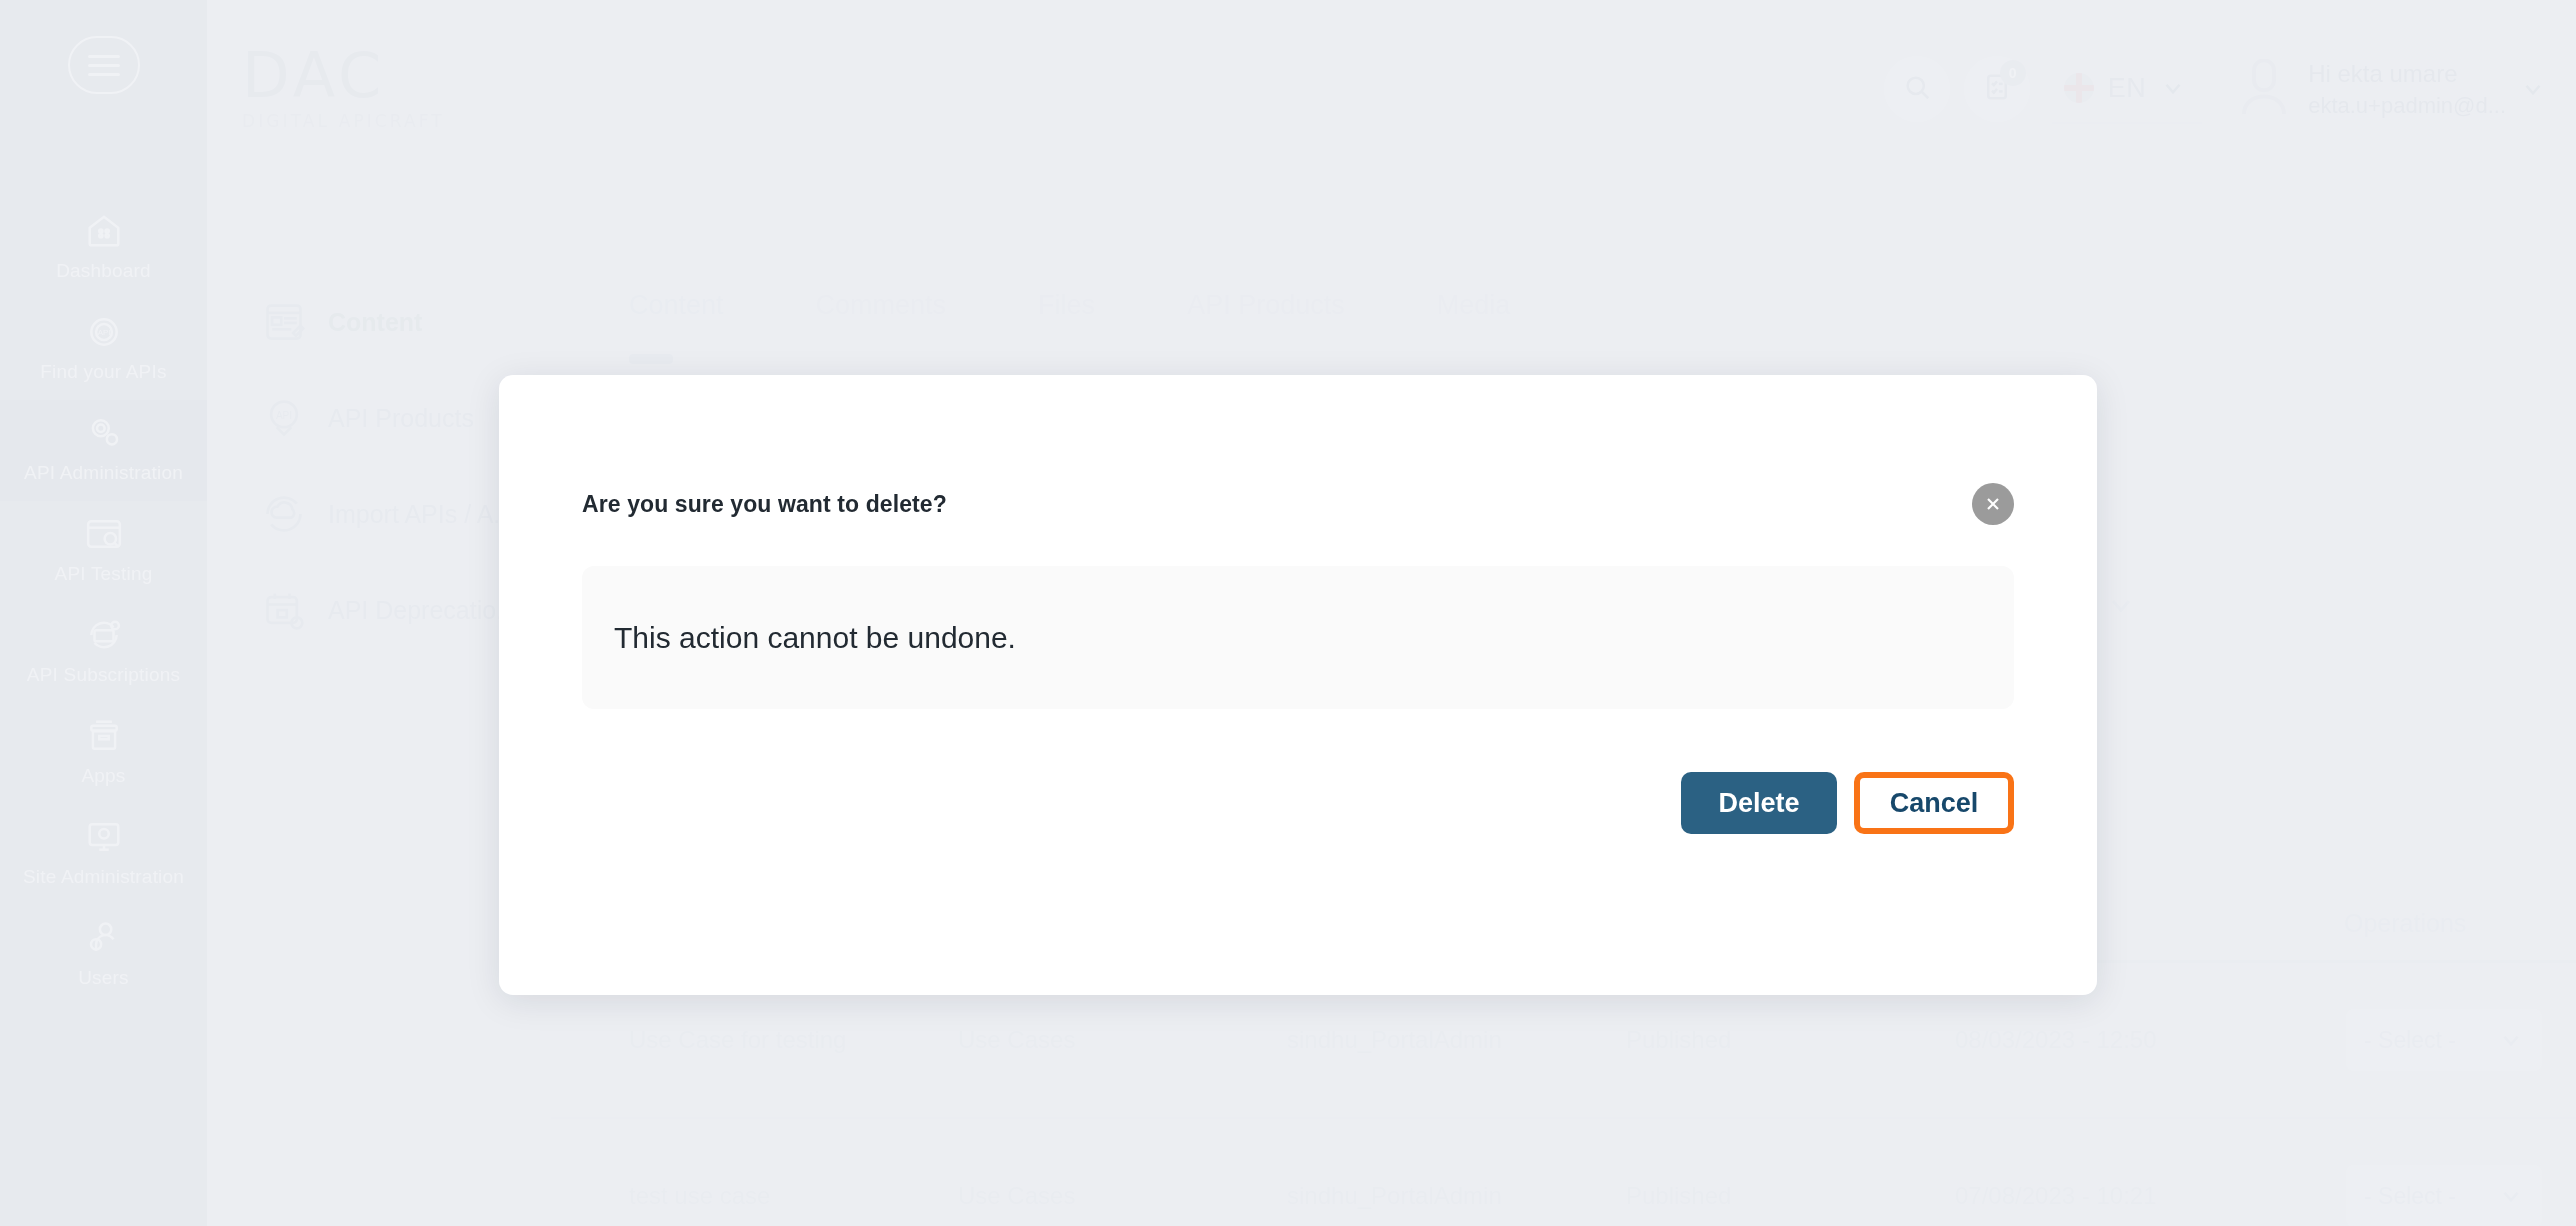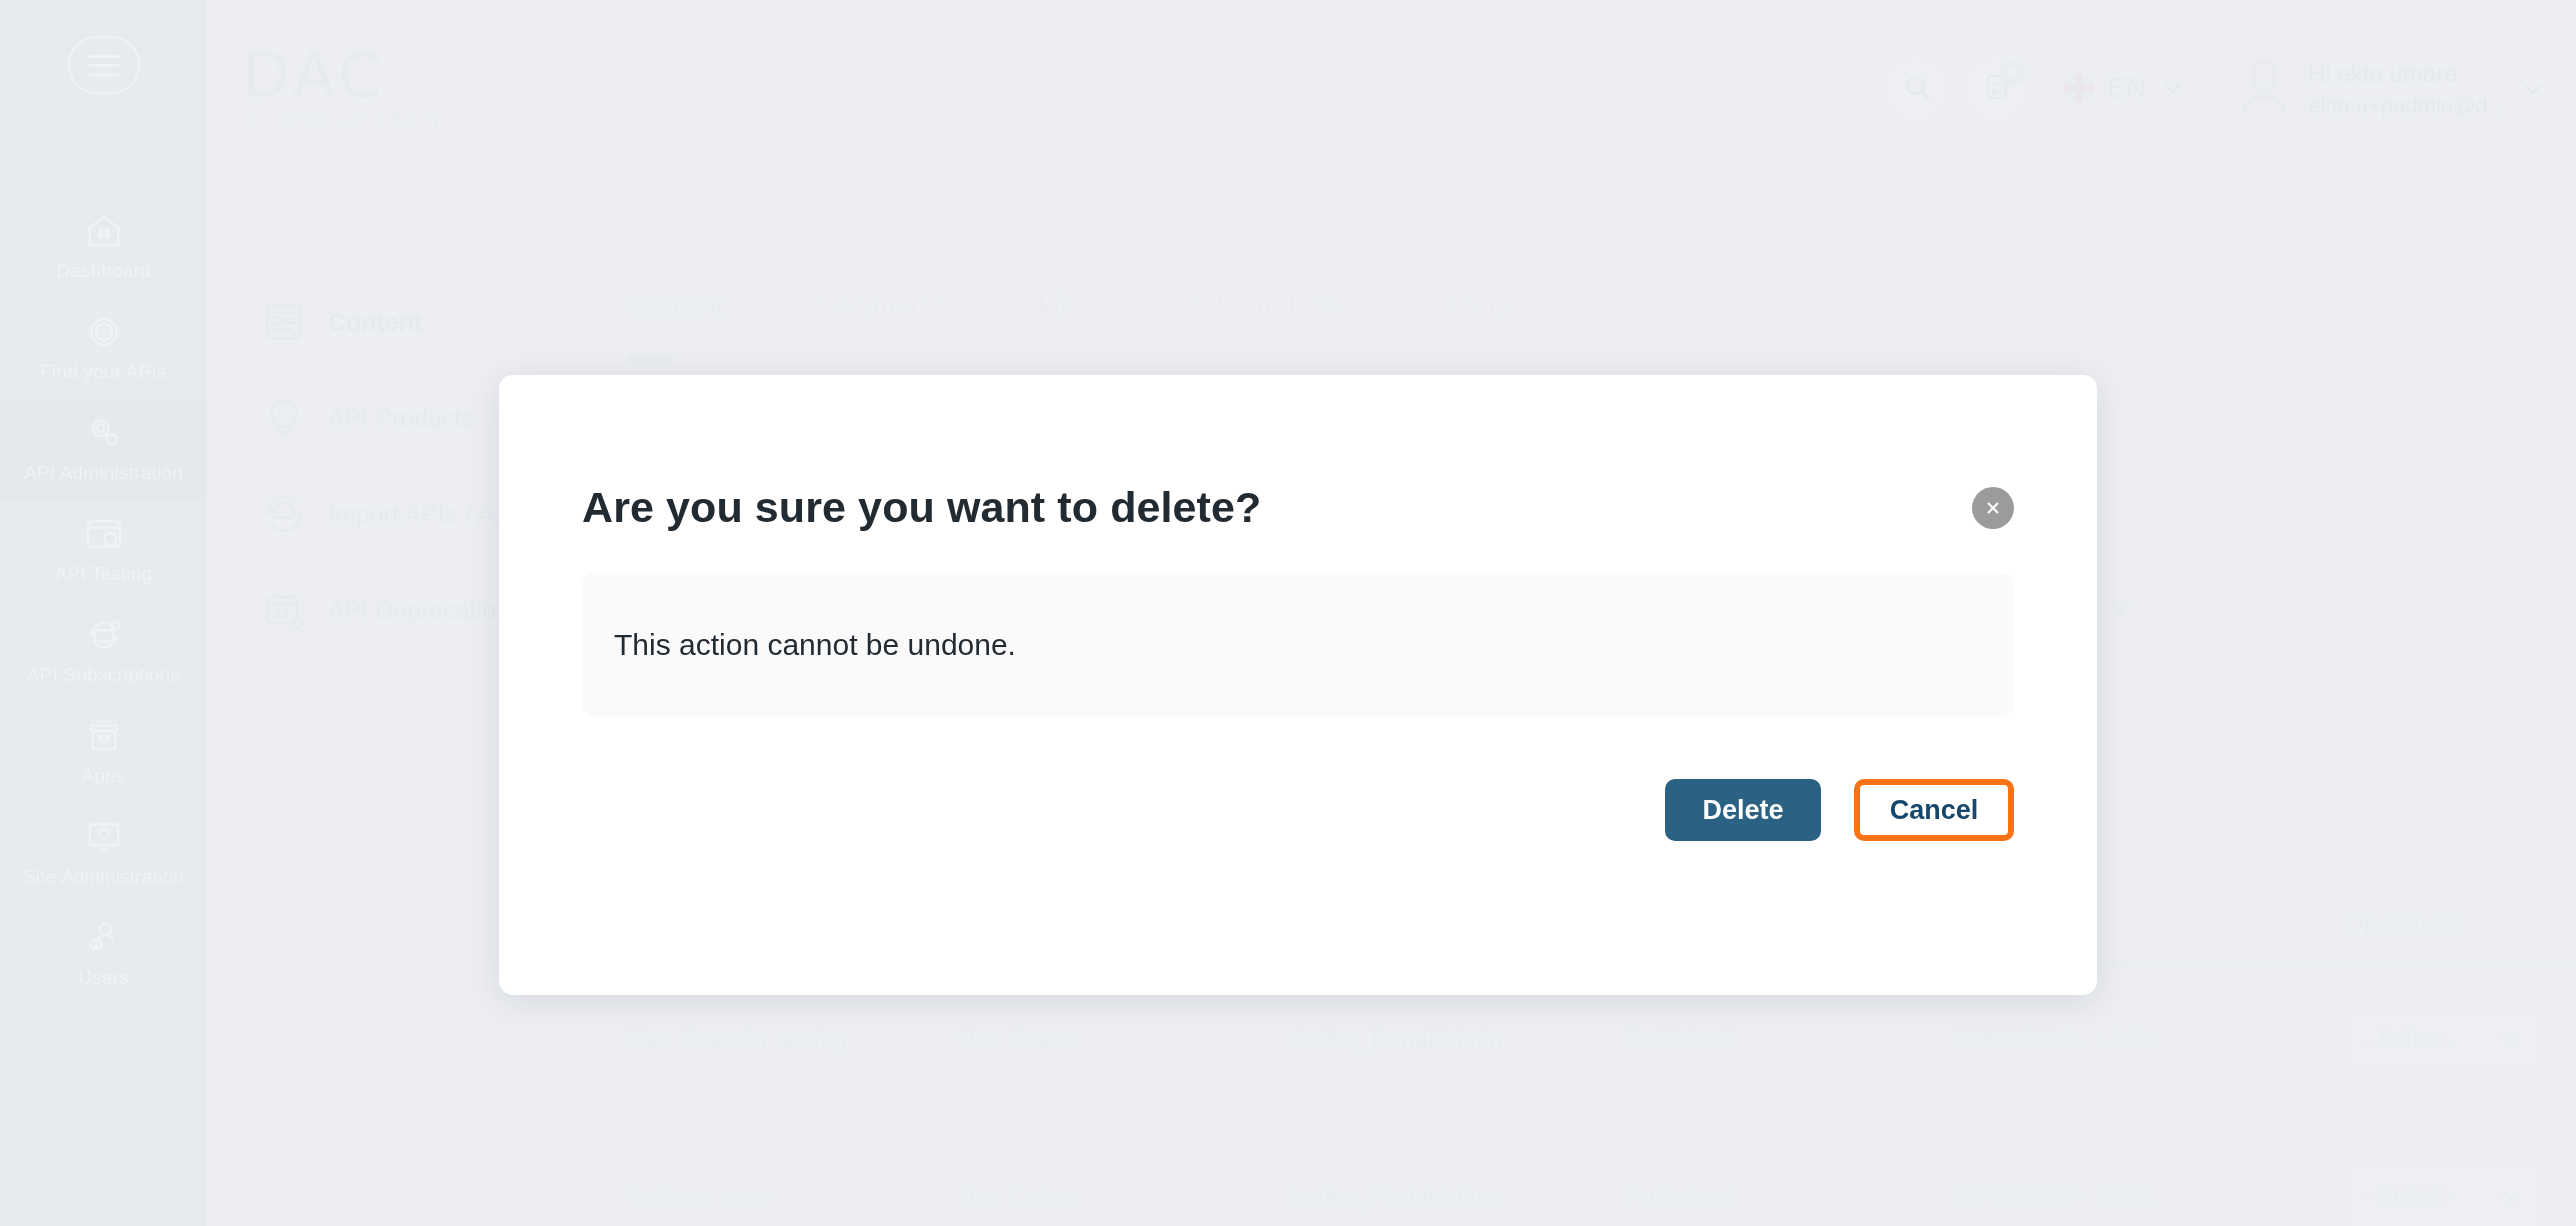--- a/index.html
+++ b/index.html
@@ -177,21 +177,21 @@
     position: absolute; left: 499px; top: 375px;
     width: 1598px; height: 620px;
     background: #ffffff; border-radius: 14px;
     box-shadow: 0 6px 34px rgba(20,30,50,.10);
     padding: 0 83px;
   }
   .modal-head {
     display: flex; align-items: center; justify-content: space-between;
     padding-top: 108px;
   }
-  .modal-title { font-size: 43px; font-weight: bold; color: #222a32; letter-spacing:0.1px; }
+  .modal-title { font-size: 23px; font-weight: bold; color: #222a32; letter-spacing:0.1px; }
   .modal-close {
     width: 42px; height: 42px; border-radius: 997px;
     background: #9b9b9b; color: #ffffff;
     display:flex; align-items:center; justify-content:center;
     font-size: 26px; line-height: 1; cursor: pointer;
   }
   .modal-close svg { width: 20px; height: 20px; stroke:#ffffff; stroke-width:2.6; fill:none; }
   .modal-body {
     margin-top: 41px; height: 143px;
     background: #fafafa; border-radius: 12px;
@@ -199,21 +199,21 @@
   }
   .modal-body-text { font-size: 30px; color: #222a32; }
   .modal-actions {
     margin-top: 63px;
     display: flex; justify-content: flex-end; gap: 17px;
   }
   .btn {
     height: 62px; min-width: 120px; padding: 0 28px;
     border-radius: 10px; font-size: 27px; font-weight: bold;
     display: flex; align-items: center; justify-content: center;
-    cursor: pointer; border: 2px solid transparent; margin-left: 16px;
+    cursor: pointer; border: 2px solid transparent;
   }
   .btn-primary { background: #2b6183; color: #ffffff; min-width: 156px; }
   .btn-secondary { background: #ffffff; color: #17486b; border: 6px solid #f97316; min-width: 160px; }
 </style>
 </head>
 <body>
 
 <div id="app">
 
   <div id="backdrop-layer">

